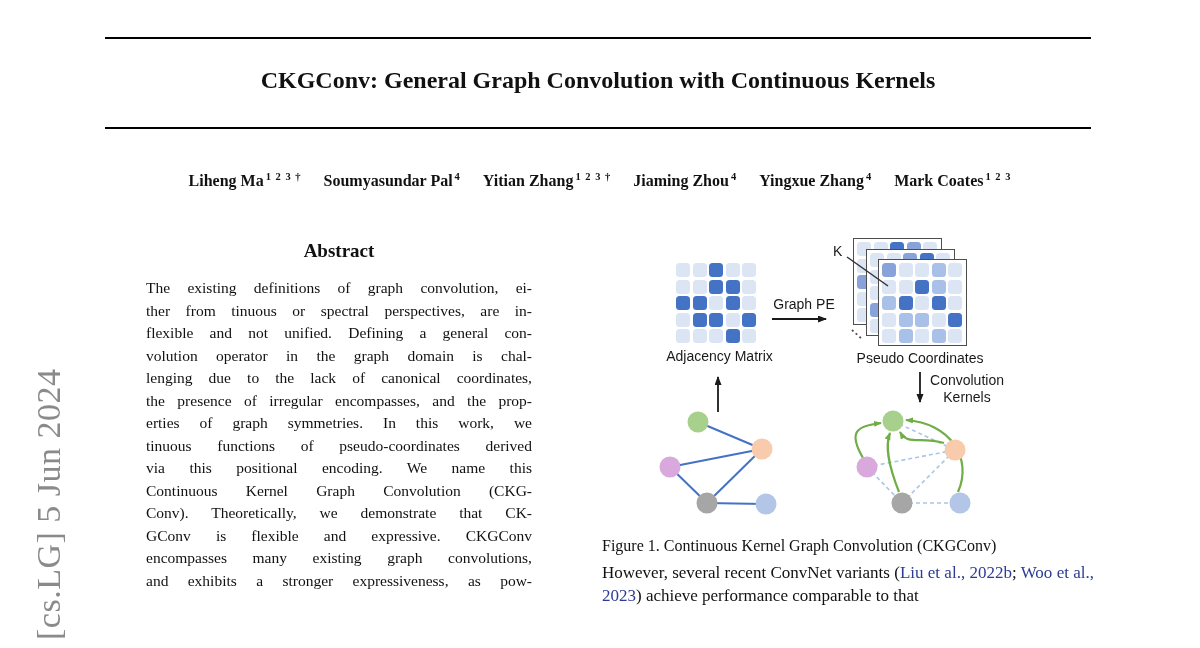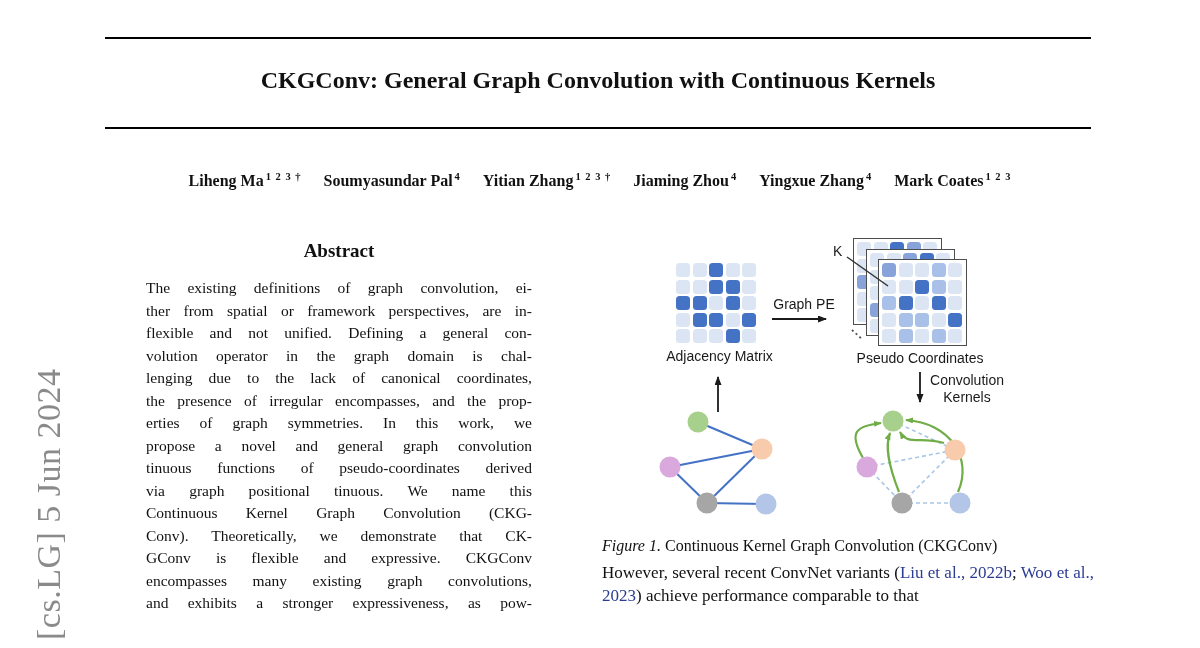--- a/index.html
+++ b/index.html
@@ -32,21 +32,21 @@
   .matrix{position:absolute;display:grid;z-index:3;}
   .matrix-adj{left:676px;top:263px;grid-template-columns:repeat(5,14px);grid-auto-rows:14px;gap:2.5px;}
   .mcell{border-radius:3.5px;}
   .pc-square{position:absolute;width:89px;height:87px;background:#fff;border:1.5px solid #4d4d4d;
              box-sizing:border-box;}
   .pc-back{left:853px;top:238px;z-index:1;}
   .pc-mid{left:866px;top:249px;z-index:2;}
   .pc-front{left:878px;top:259px;z-index:3;}
   .pc-grid{display:grid;grid-template-columns:repeat(5,14px);grid-auto-rows:14px;gap:2.5px;padding:3px;}
   .caption{position:absolute;left:602px;top:537px;width:492px;font-size:16px;}
-  .caption .figlab{font-style:italic;}
+  .caption .figlab{}
   .bodytext{position:absolute;left:602px;top:562px;width:492px;font-size:17px;
             line-height:22.5px;text-align:justify;}
 </style>
 </head>
 <body>
 
 <div class="page">
 
   <div class="rule rule-top"></div>
 
@@ -62,29 +62,28 @@
     <span class="author"><span>Yingxue Zhang</span><sup>4</sup></span>
     <span class="author"><span>Mark Coates</span><sup>1 2 3</sup></span>
   </div>
 
   <div class="arxiv" style="color: rgb(138, 138, 138);">[cs.LG]  5 Jun 2024</div>
 
   <div class="abs-head">Abstract</div>
 
   <div class="abs-body">
       <div class="abs-line">The existing definitions of graph convolution, ei-</div>
-      <div class="abs-line">ther from spatial or framework perspectives, are in-</div>
+      <div class="abs-line">ther from tinuous or spectral perspectives, are in-</div>
       <div class="abs-line">flexible and not unified. Defining a general con-</div>
       <div class="abs-line">volution operator in the graph domain is chal-</div>
       <div class="abs-line">lenging due to the lack of canonical coordinates,</div>
       <div class="abs-line">the presence of irregular encompasses, and the prop-</div>
       <div class="abs-line">erties of graph symmetries. In this work, we</div>
-      <div class="abs-line">propose a novel and general graph convolution</div>
       <div class="abs-line">tinuous functions of pseudo-coordinates derived</div>
-      <div class="abs-line">via graph positional tinuous. We name this</div>
+      <div class="abs-line">via this positional encoding. We name this</div>
       <div class="abs-line">Continuous Kernel Graph Convolution (CKG-</div>
       <div class="abs-line">Conv). Theoretically, we demonstrate that CK-</div>
       <div class="abs-line">GConv is flexible and expressive. CKGConv</div>
       <div class="abs-line">encompasses many existing graph convolutions,</div>
       <div class="abs-line">and exhibits a stronger expressiveness, as pow-</div>
     </div>
 
   <div class="matrix matrix-adj">
       <div class="mcell" style="background: rgb(219, 229, 244);"></div>
       <div class="mcell" style="background: rgb(219, 229, 244);"></div>

